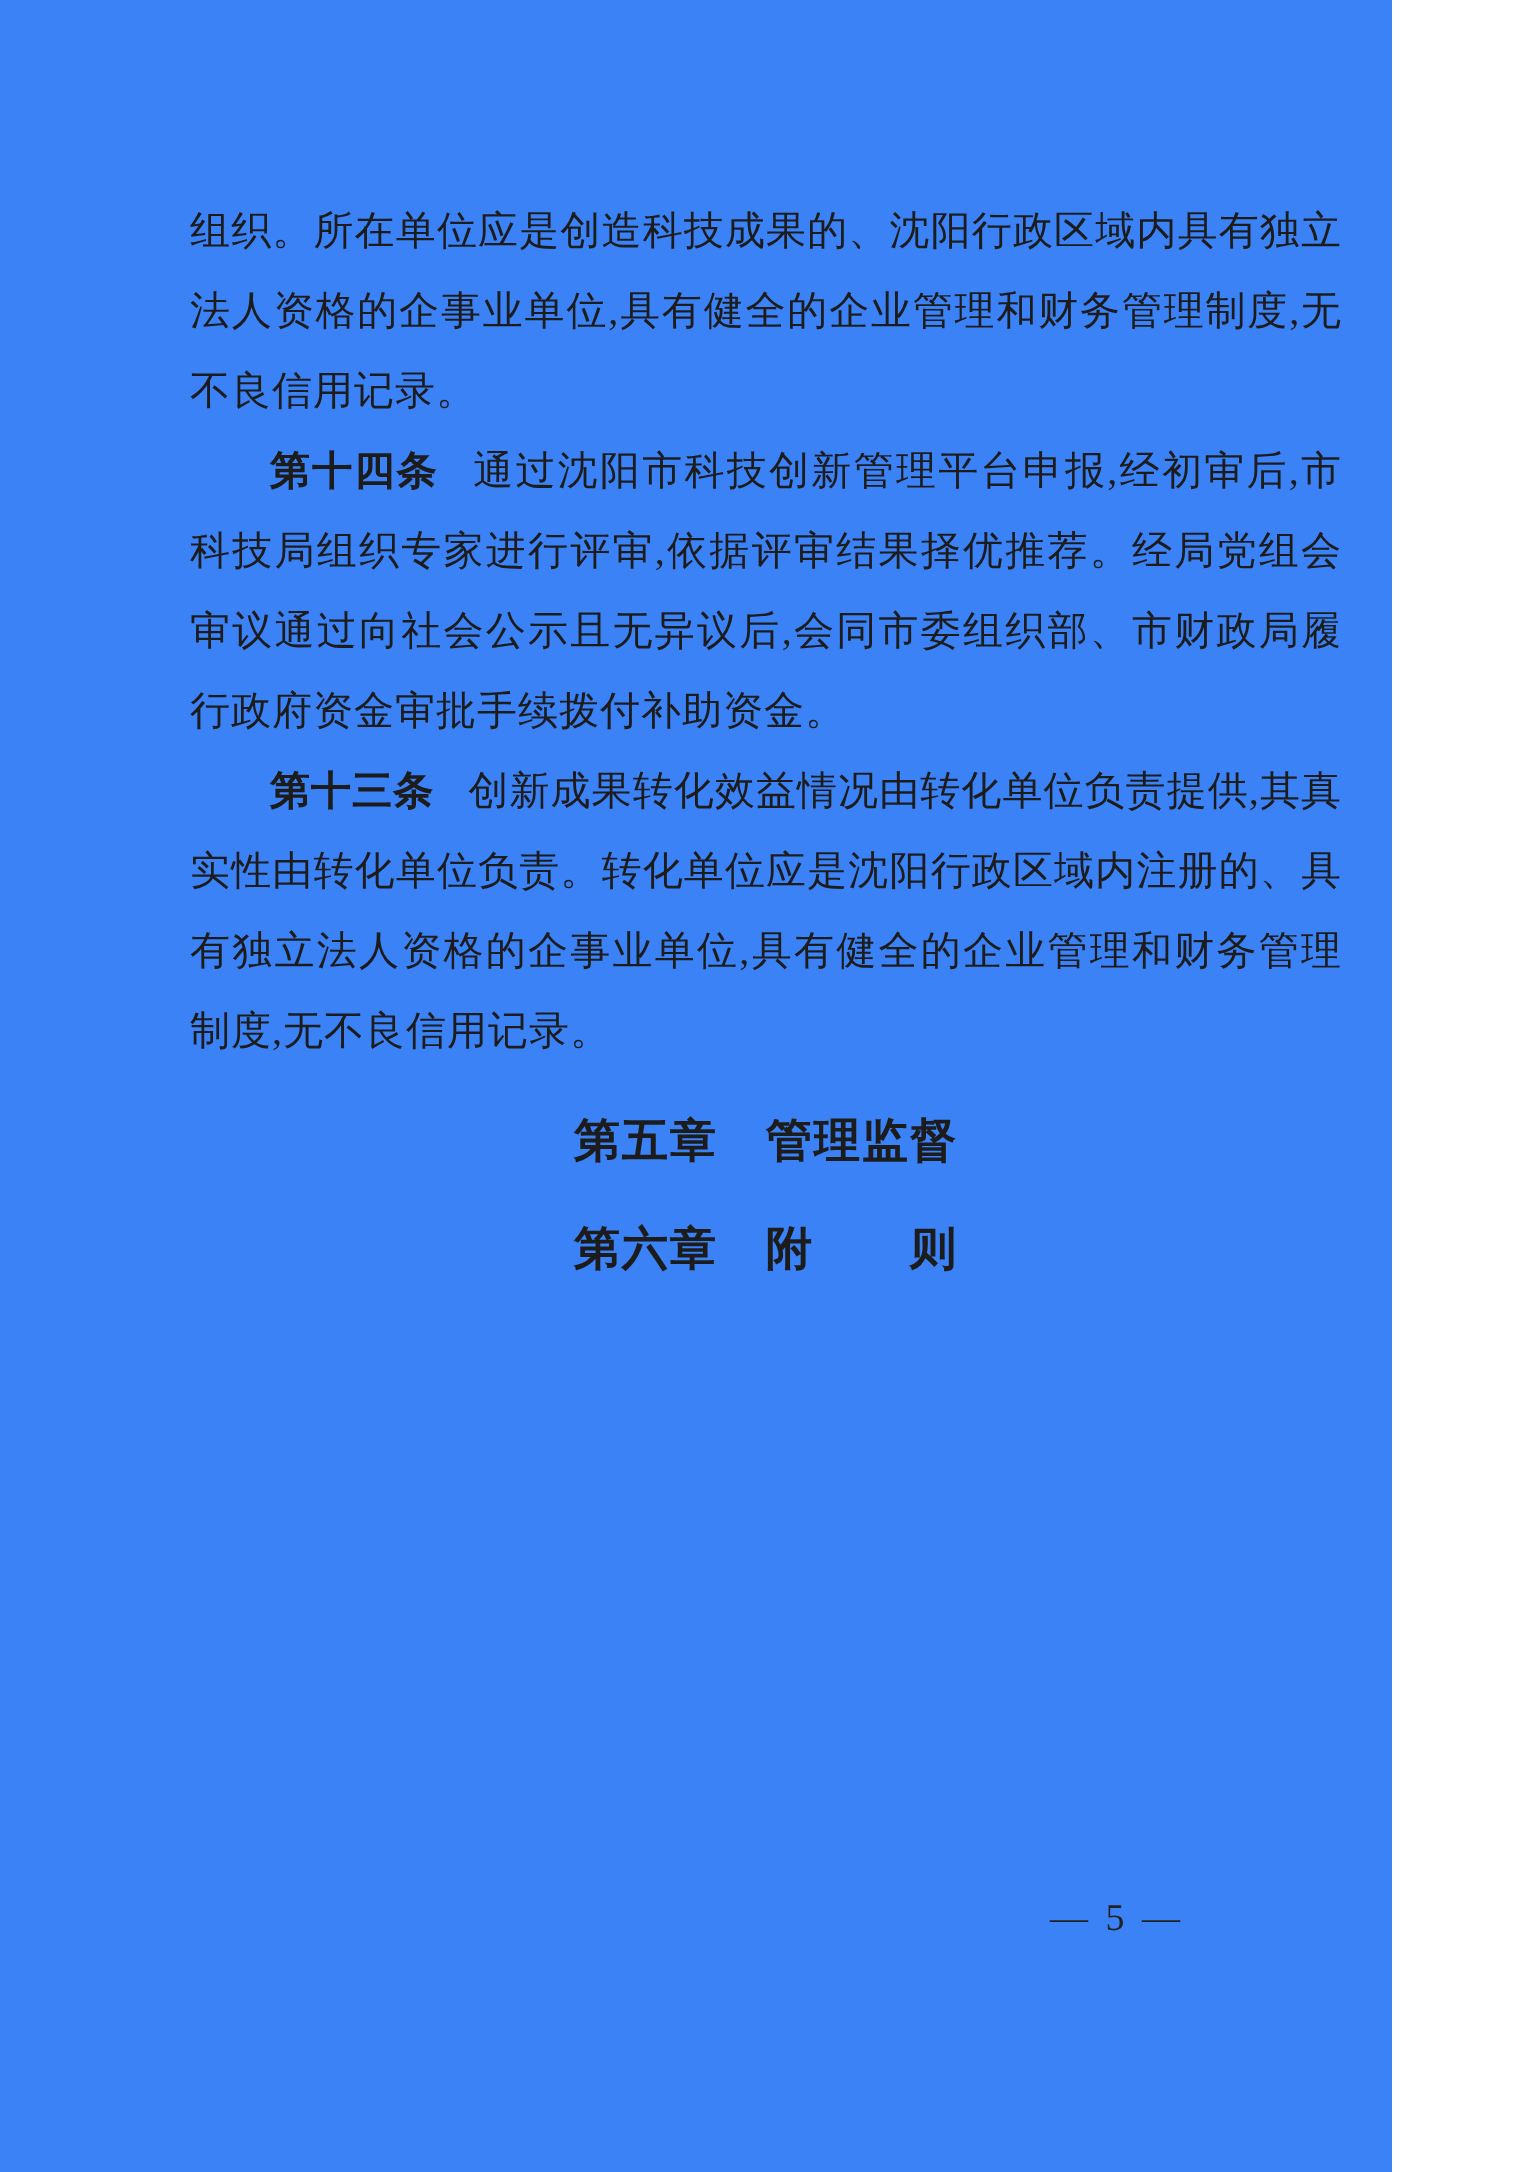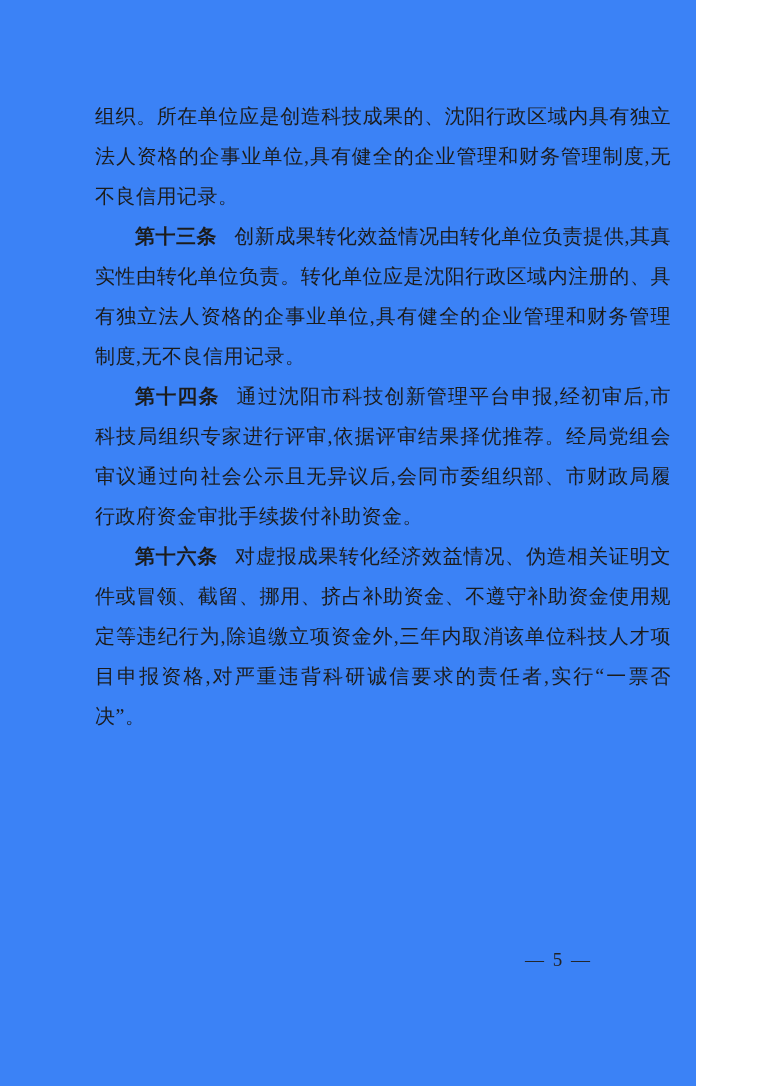--- a/index.html
+++ b/index.html
@@ -59,26 +59,27 @@
   }
 </style>
 </head>
 <body>
 
 <div class="page">
   <div class="content">
 
     <p class="body-text">组织。所在单位应是创造科技成果的、沈阳行政区域内具有独立法人资格的企事业单位,具有健全的企业管理和财务管理制度,无不良信用记录。</p>
 
+    <p class="body-text article"><span class="article-label">第十四条</span><span>通过沈阳市科技创新管理平台申报,经初审后,市科技局组织专家进行评审,依据评审结果择优推荐。经局党组会审议通过向社会公示且无异议后,会同市委组织部、市财政局履行政府资金审批手续拨付补助资金。</span></p>
+
     <p class="body-text article"><span class="article-label">第十三条</span><span>创新成果转化效益情况由转化单位负责提供,其真实性由转化单位负责。转化单位应是沈阳行政区域内注册的、具有独立法人资格的企事业单位,具有健全的企业管理和财务管理制度,无不良信用记录。</span></p>
 
-    <p class="body-text article"><span class="article-label">第十四条</span><span>通过沈阳市科技创新管理平台申报,经初审后,市科技局组织专家进行评审,依据评审结果择优推荐。经局党组会审议通过向社会公示且无异议后,会同市委组织部、市财政局履行政府资金审批手续拨付补助资金。</span></p>
+    <h2 class="chapter">第五章　管理监督</h2>
 
 
 
-    <p class="body-text article"><span class="article-label">第十六条</span><span>对虚报成果转化经济效益情况、伪造相关证明文件或冒领、截留、挪用、挤占补助资金、不遵守补助资金使用规定等违纪行为,除追缴立项资金外,三年内取消该单位科技人才项目申报资格,对严重违背科研诚信要求的责任者,实行“一票否决”。</span></p>
-
+    <h2 class="chapter">第六章　附　　则</h2>
 
 
   </div>
 
   <div class="page-number">— 5 —</div>
 </div>
 
 </body></html>

